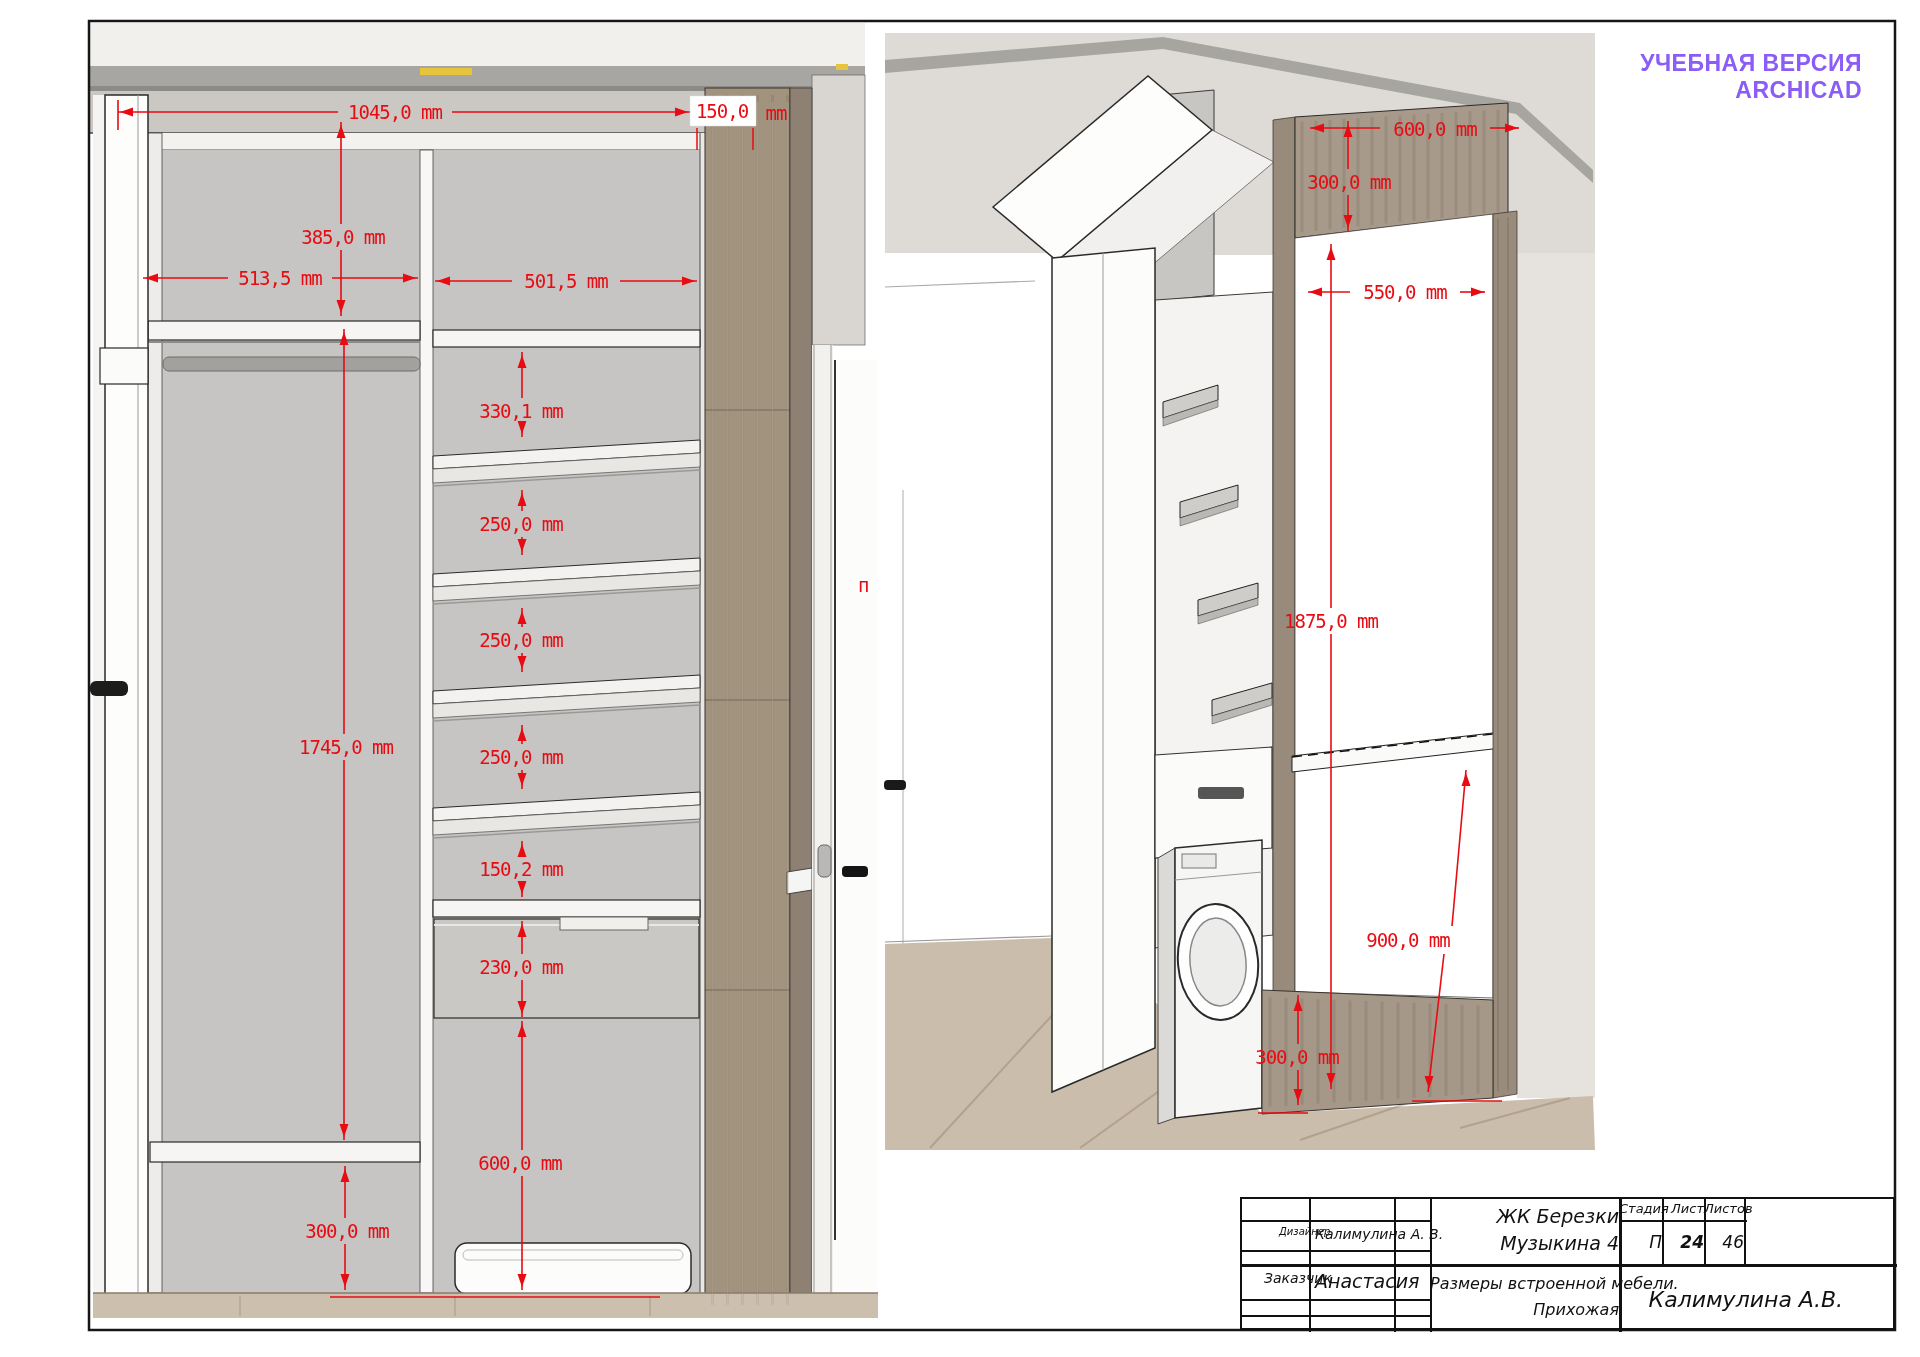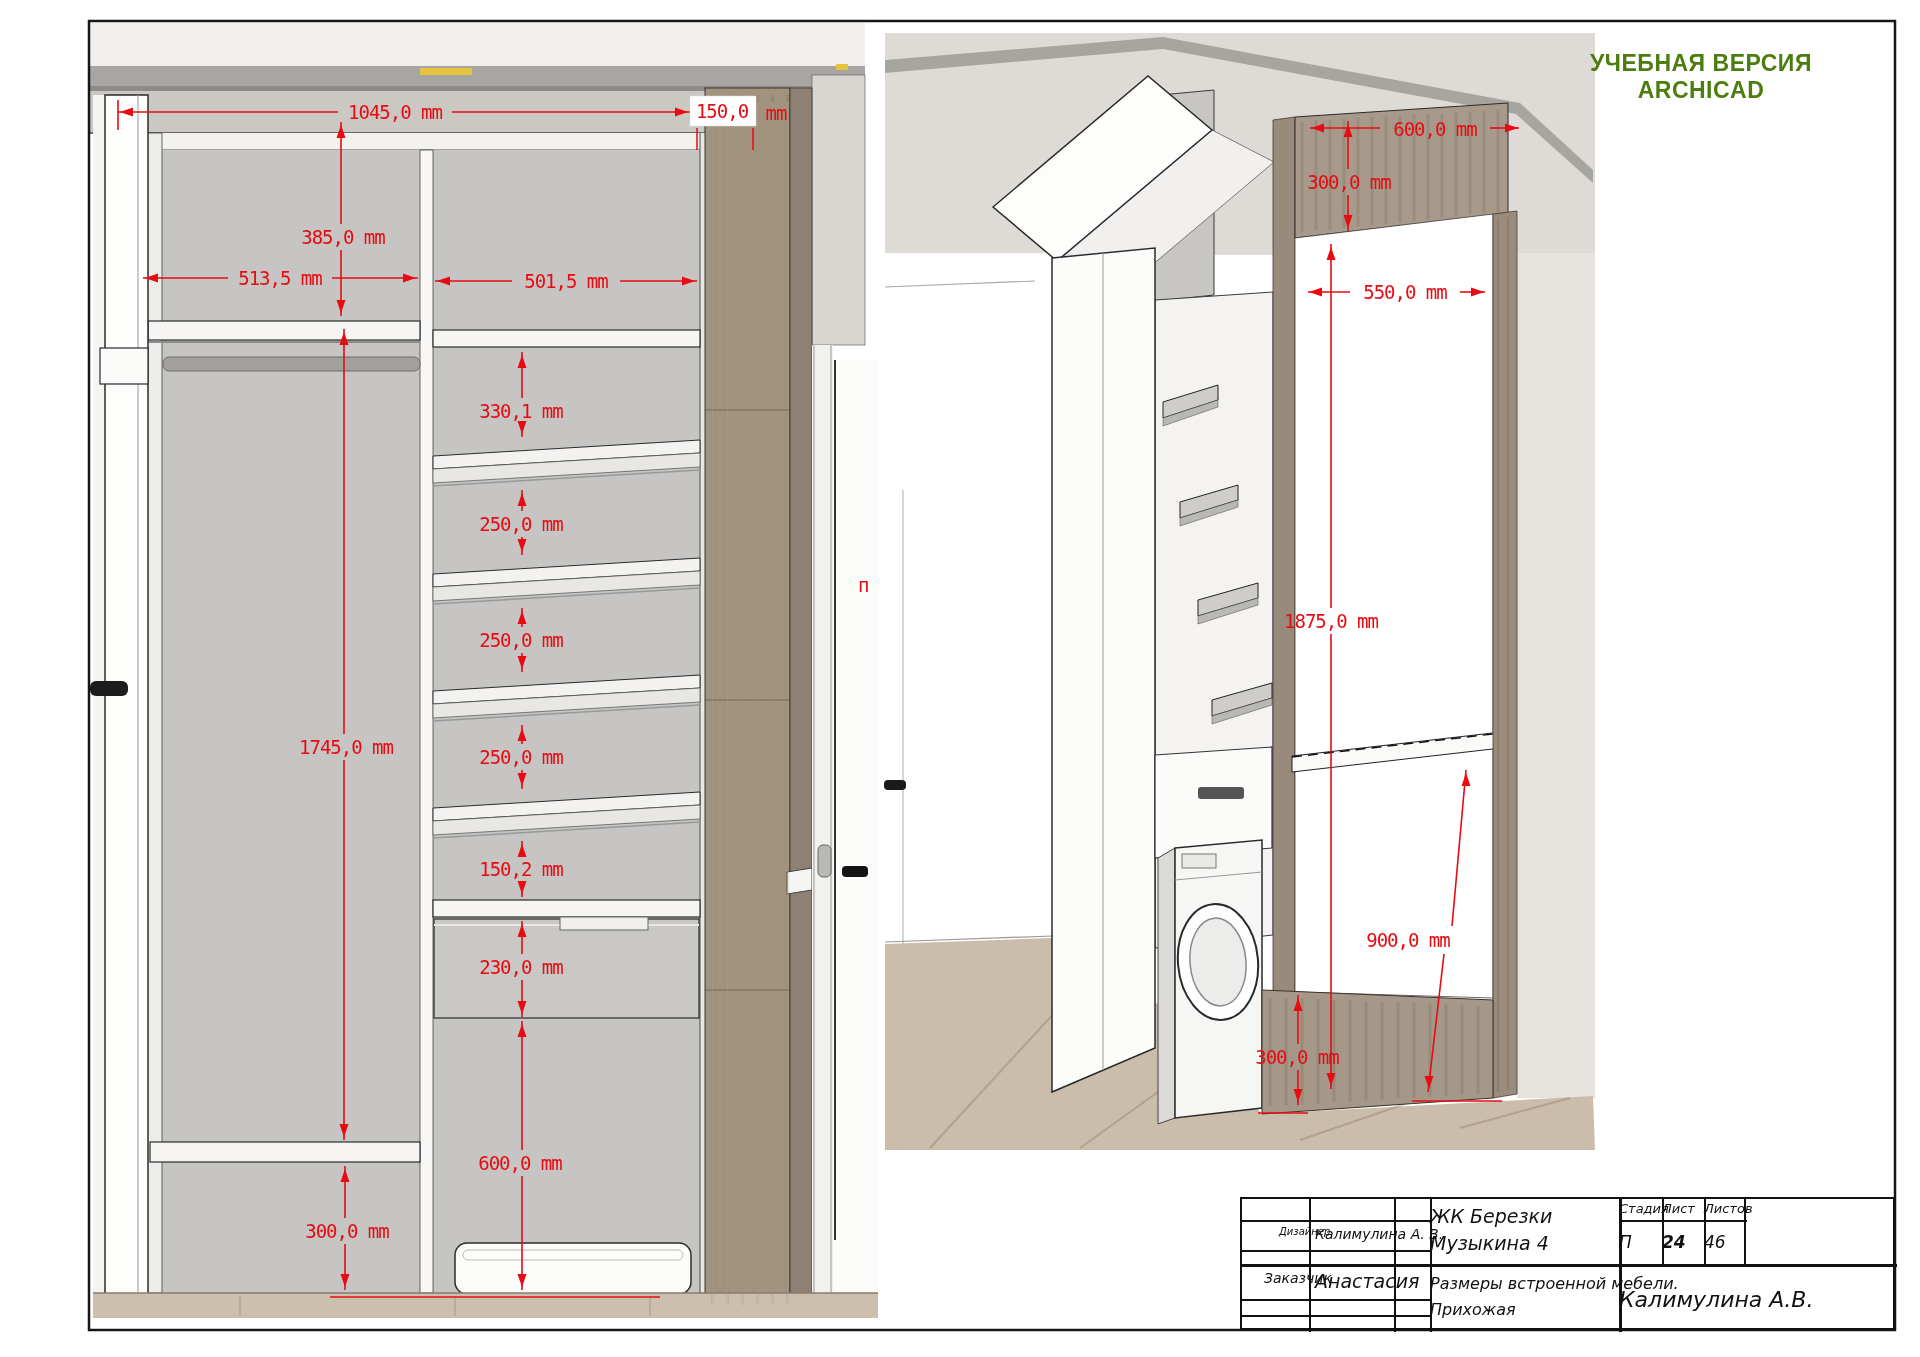--- a/index.html
+++ b/index.html
@@ -1,29 +1,29 @@
 <!DOCTYPE html>
 <html><head>
 <meta charset="utf-8">
 <style>
   html,body{margin:0;padding:0;background:#fff;}
   .sheet{position:relative;width:1920px;height:1357px;background:#ffffff;overflow:hidden;
          font-family:"DejaVu Sans",sans-serif;}
   .sheet svg{position:absolute;left:0;top:0;}
   .dim-text{font-family:"DejaVu Sans Mono",monospace;font-size:19px;fill:#e80b12;letter-spacing:-1px;}
-  .watermark{position:absolute;left:1540px;top:50px;width:322px;text-align:center;
+  .watermark{position:absolute;left:1540px;top:50px;width:322px;text-align:right;
              font-family:"Liberation Sans",sans-serif;font-weight:bold;font-size:23px;
-             color:#4d7c0f;letter-spacing:0.5px;}
+             color:#8b5cf6;letter-spacing:0.5px;}
   
   .tb{position:absolute;left:1240px;top:1197px;width:655px;height:133px;
       border:2.5px solid #111;box-sizing:border-box;background:#fff;
       font-family:"DejaVu Sans",sans-serif;font-style:italic;color:#111;}
   .tbl{position:absolute;background:#111;}
   .tbc{position:absolute;white-space:nowrap;}
-  .tb-center{text-align:left;}
+  .tb-center{text-align:right;}
 </style>
 </head>
 <body>
 
 <div class="sheet">
 
 <svg width="1920" height="1357" viewBox="0 0 1920 1357">
 
   <g>
 

